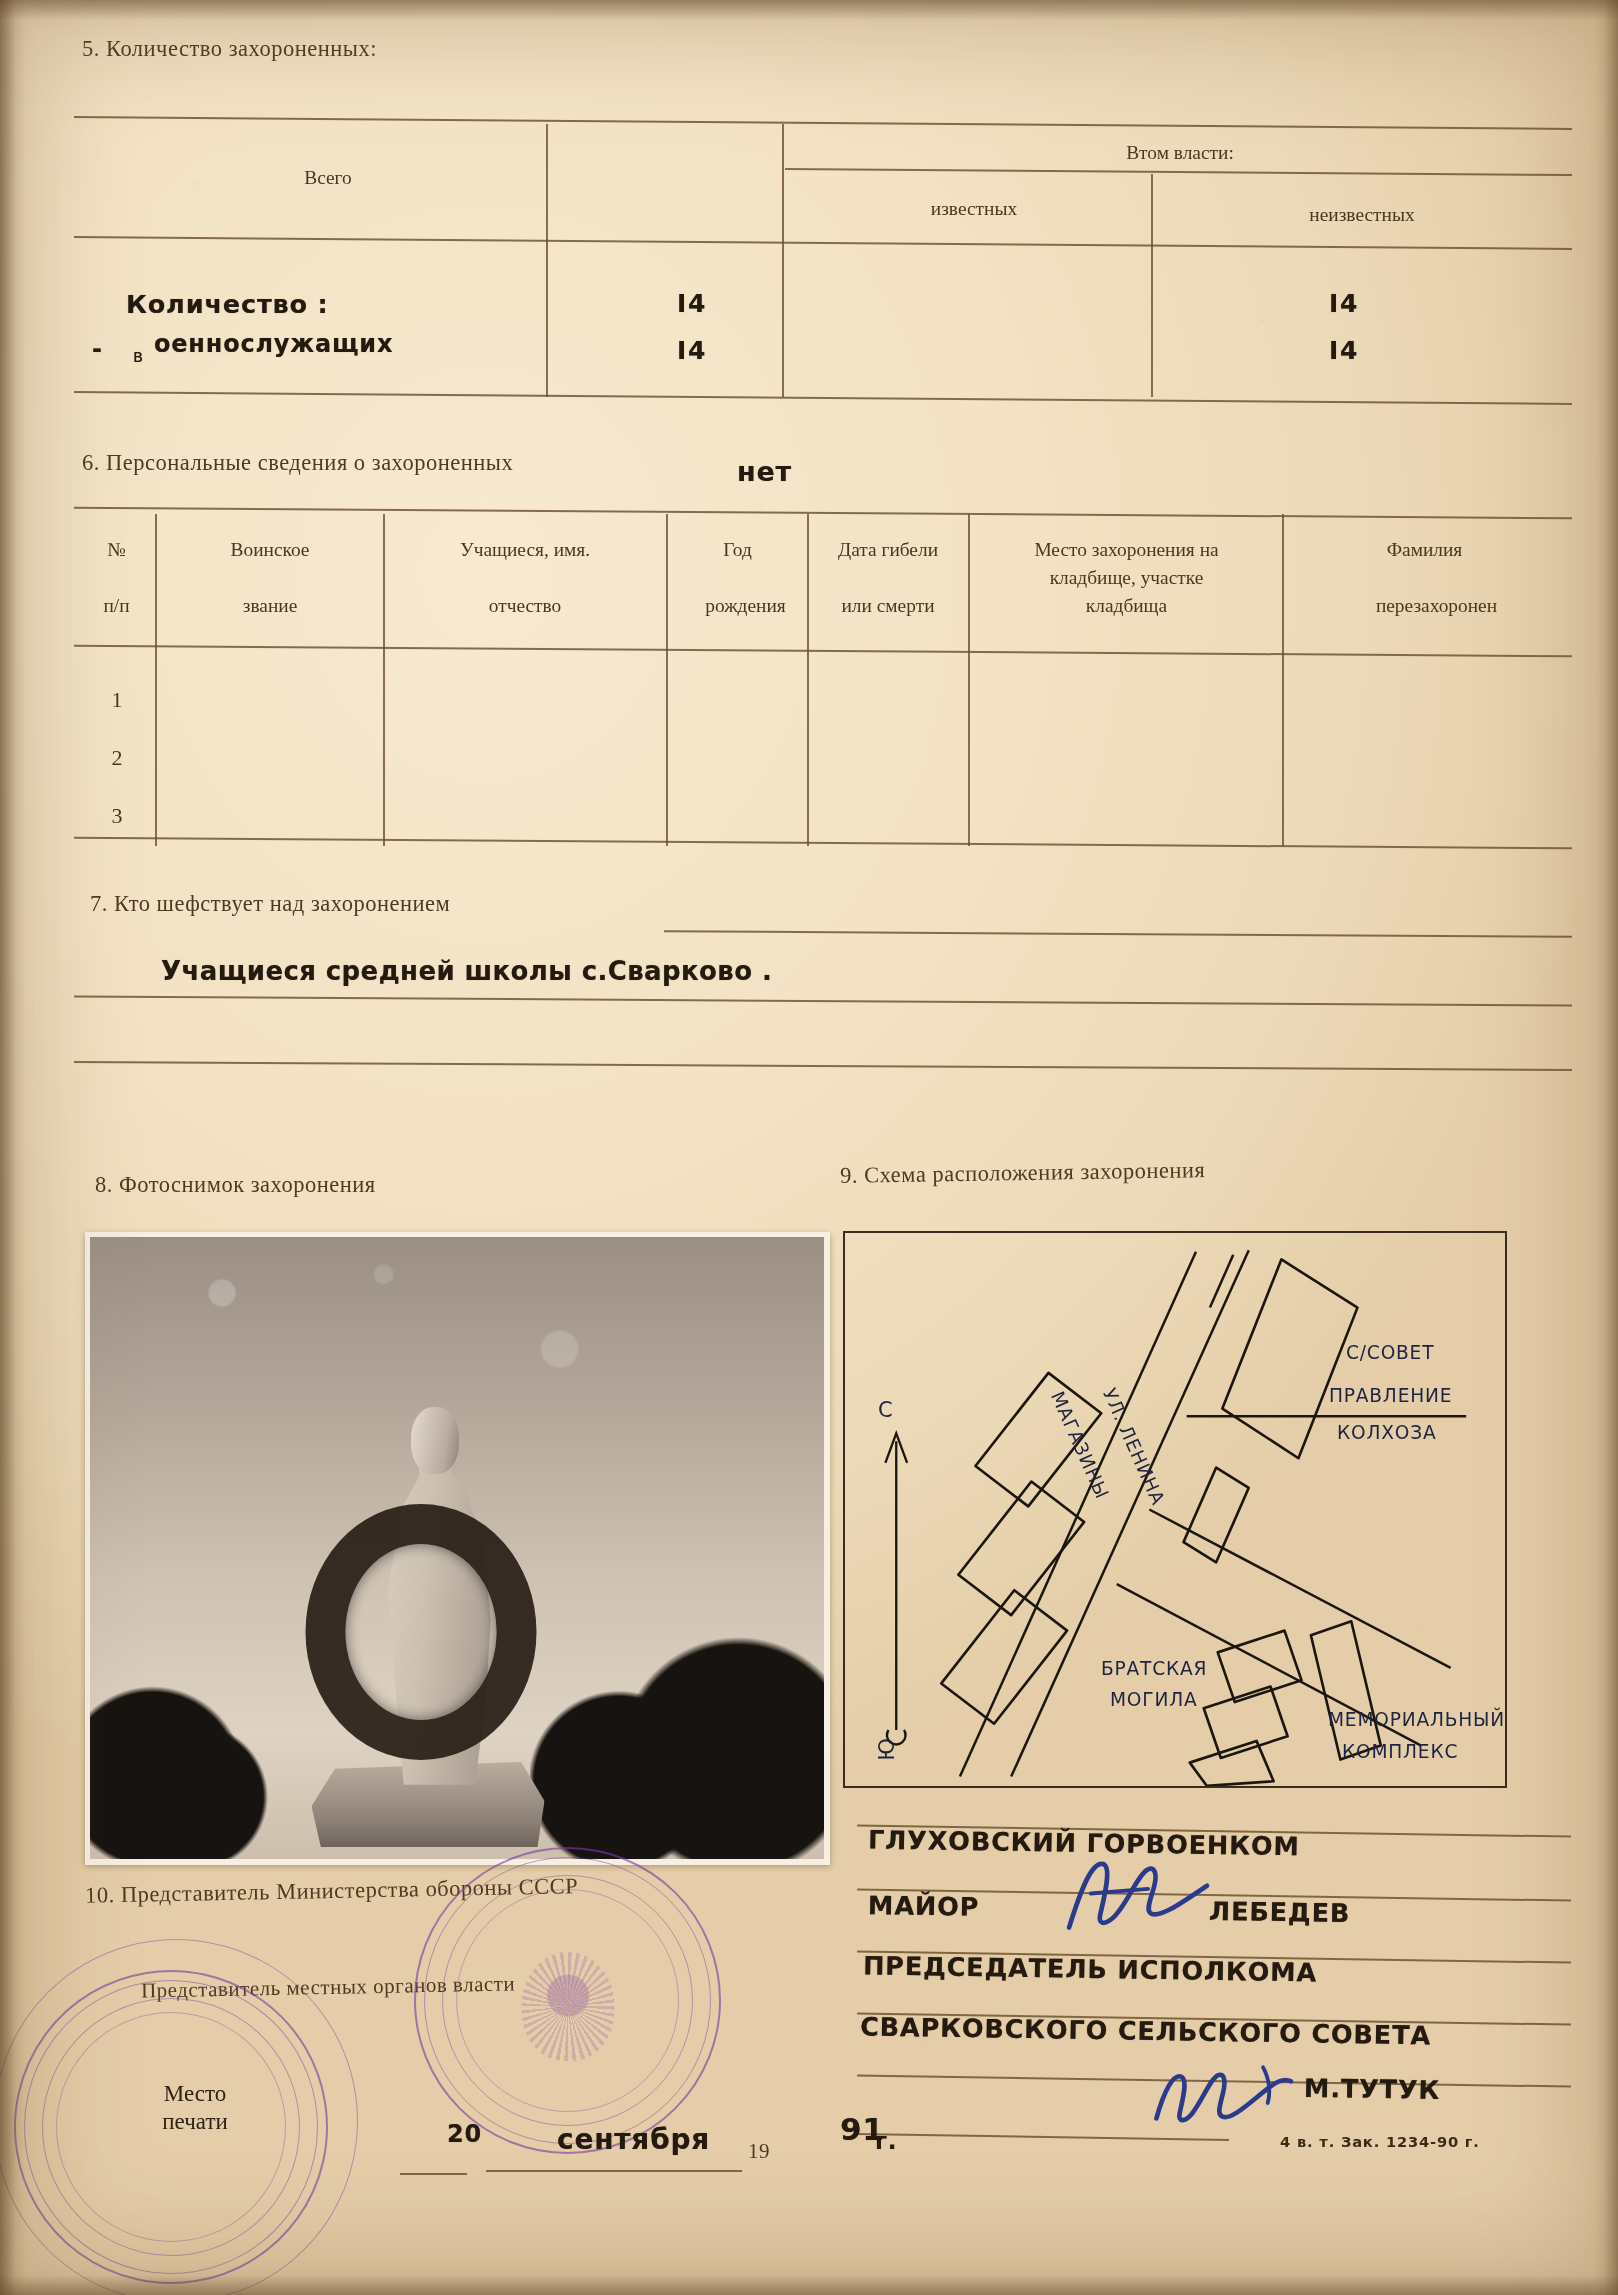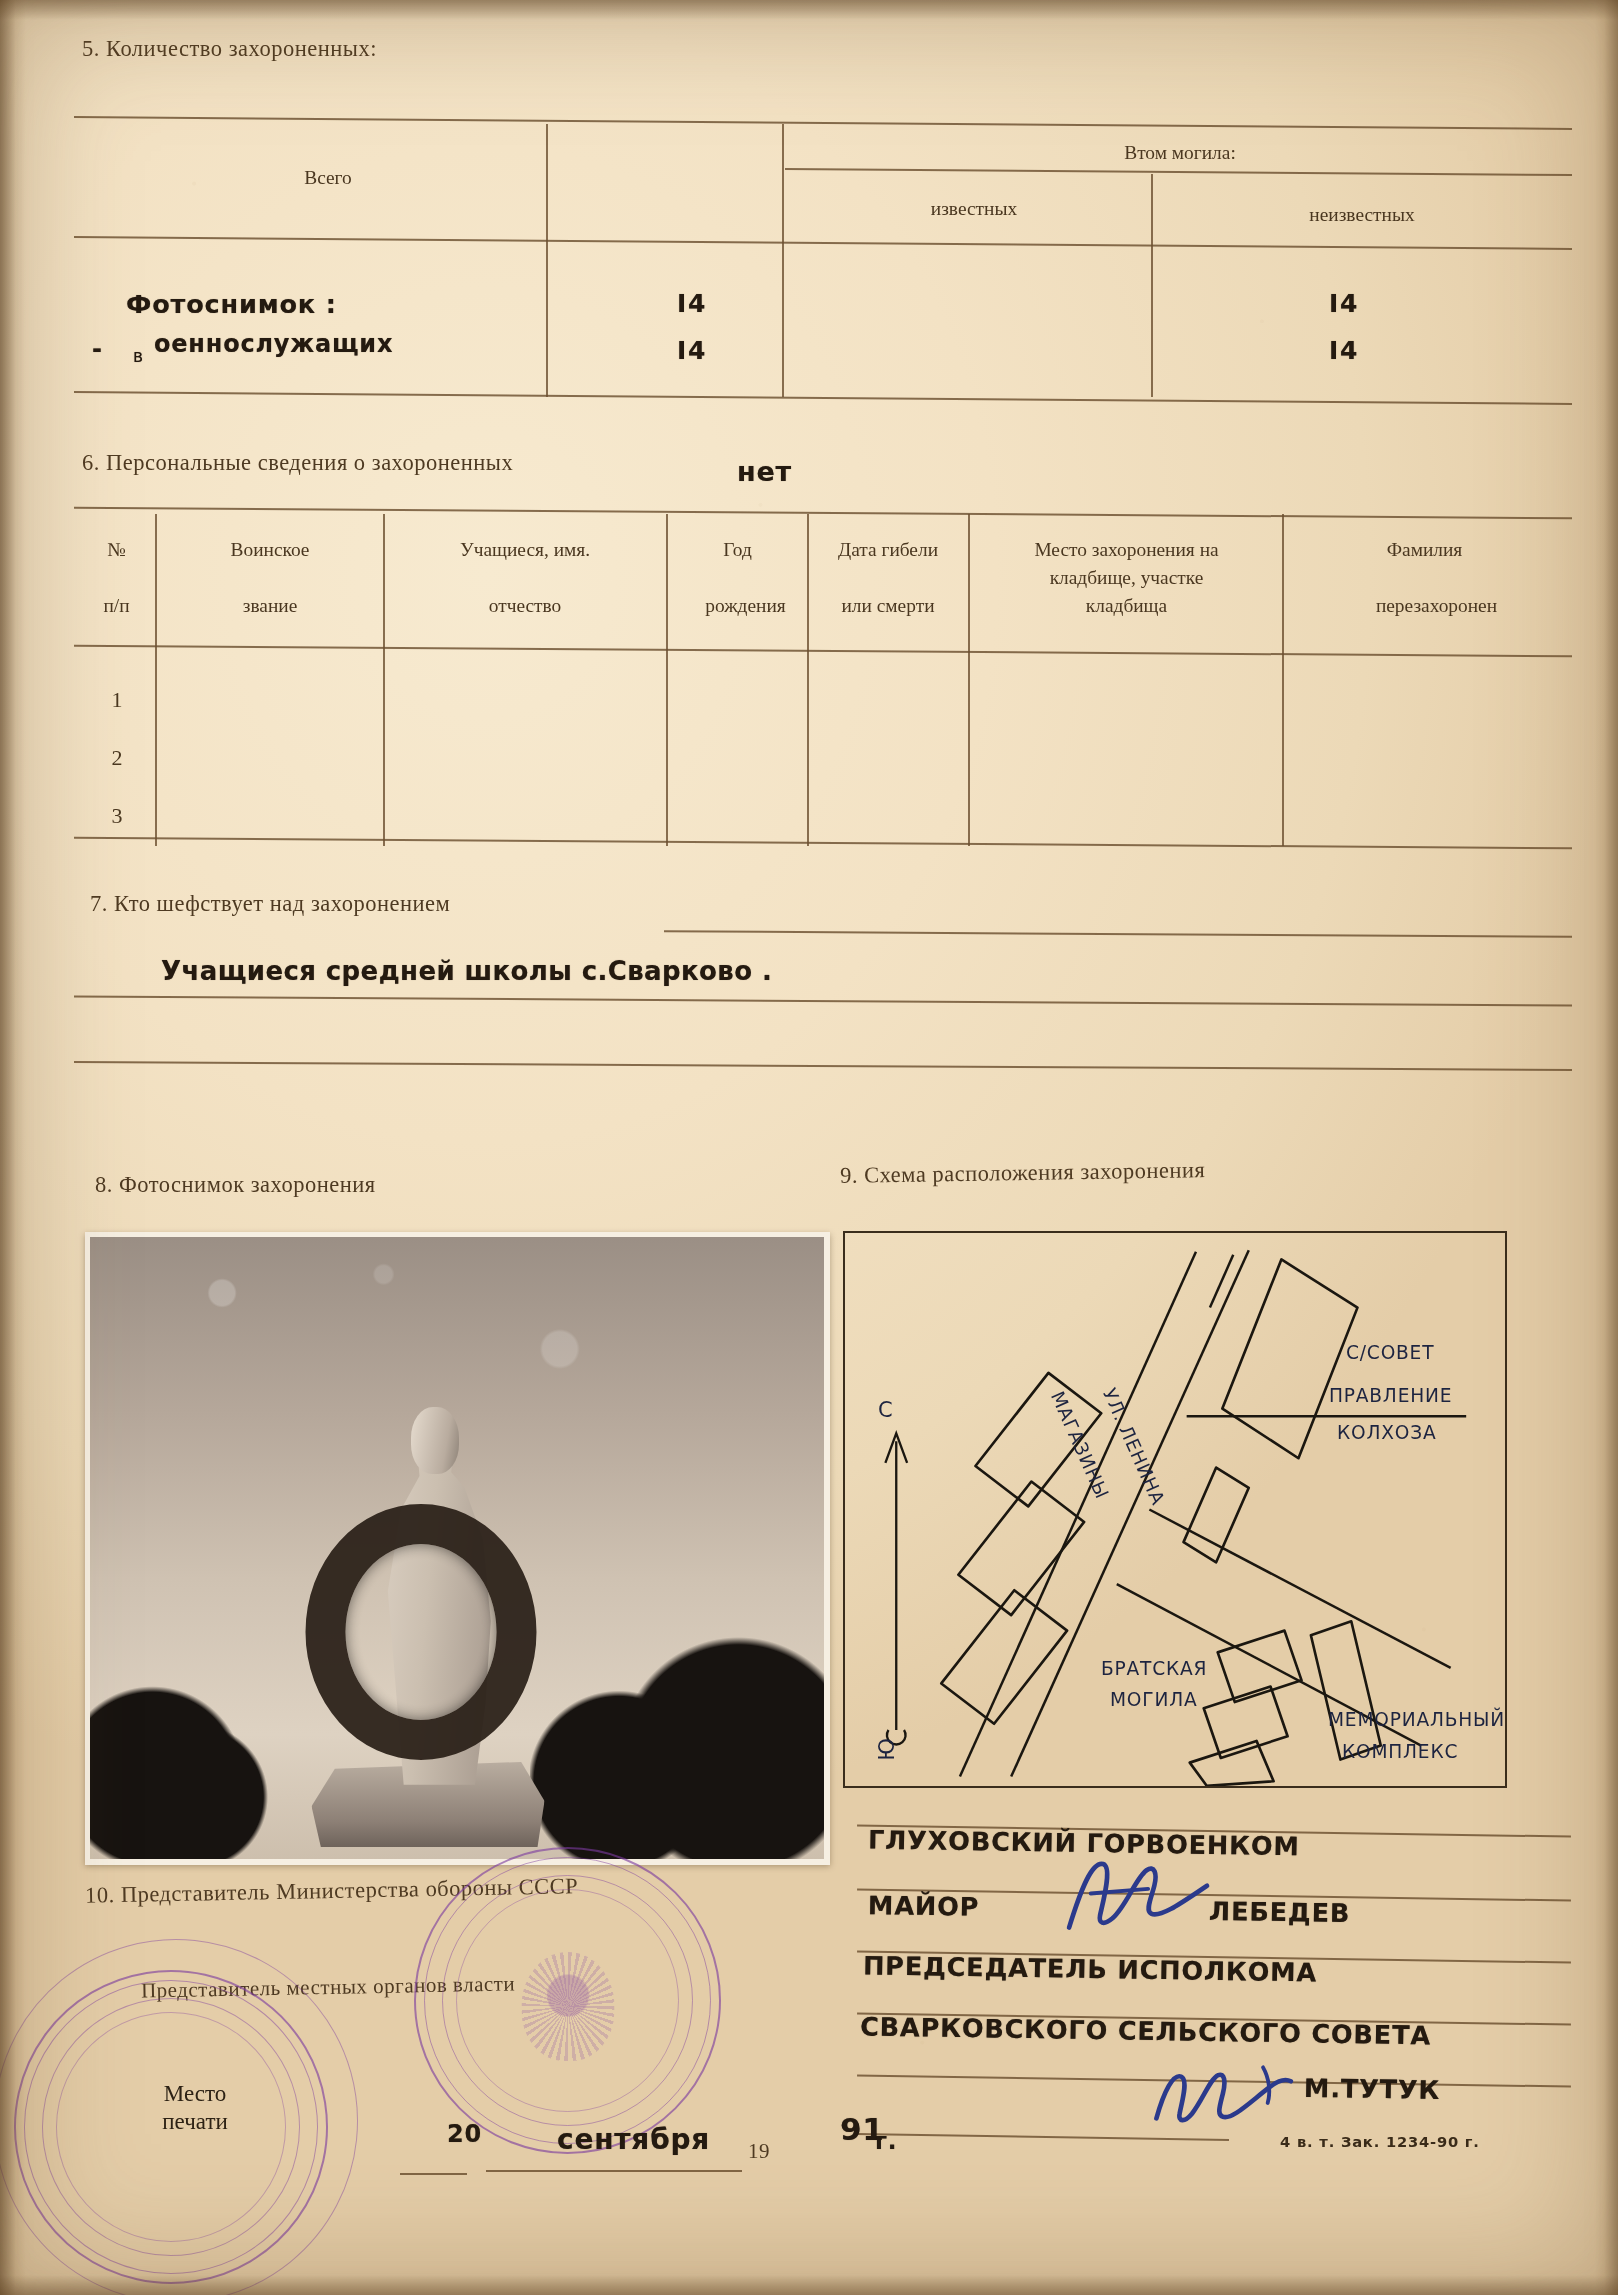--- a/index.html
+++ b/index.html
@@ -234,25 +234,25 @@
 
   <div class="rule" style="left:74px;top:122px;width:1498px;transform:rotate(.45deg);"></div>
   <div class="rule" style="left:785px;top:171px;width:787px;transform:rotate(.45deg);"></div>
   <div class="rule" style="left:74px;top:242px;width:1498px;transform:rotate(.45deg);"></div>
   <div class="rule" style="left:74px;top:397px;width:1498px;transform:rotate(.45deg);"></div>
   <div class="vrule" style="left:546px;top:124px;height:273px;"></div>
   <div class="vrule" style="left:782px;top:124px;height:273px;"></div>
   <div class="vrule" style="left:1151px;top:174px;height:223px;"></div>
 
   <div class="tbl-head" style="left:200px;top:163px;width:256px;">Всего</div>
-  <div class="tbl-head" style="left:916px;top:138px;width:528px;">Втом могила:</div>
+  <div class="tbl-head" style="left:916px;top:138px;width:528px;">Втом власти:</div>
   <div class="tbl-head" style="left:819px;top:194px;width:310px;">известных</div>
   <div class="tbl-head" style="left:1195px;top:200px;width:334px;">неизвестных</div>
 
-  <div class="typed" style="left:126px;top:289px;font-size:25.6px;">Фотоснимок :</div>
+  <div class="typed" style="left:126px;top:289px;font-size:25.6px;">Количество :</div>
   <div class="typed num" style="left:677px;top:289px;">I4</div>
   <div class="typed num" style="left:1329px;top:289px;">I4</div>
 
   <div class="typed" style="left:92px;top:335px;font-size:24px;">-</div>
   <div class="typed" style="left:133px;top:346px;font-size:17px;font-weight:normal;">в</div>
   <div class="typed" style="left:154px;top:330px;font-size:24px;">оеннослужащих</div>
   <div class="typed num" style="left:677px;top:336px;">I4</div>
   <div class="typed num" style="left:1329px;top:336px;">I4</div>
 
   <div class="form-label" style="left:82px;top:450px;font-size:22.5px;">6. Персональные сведения о захороненных</div>

